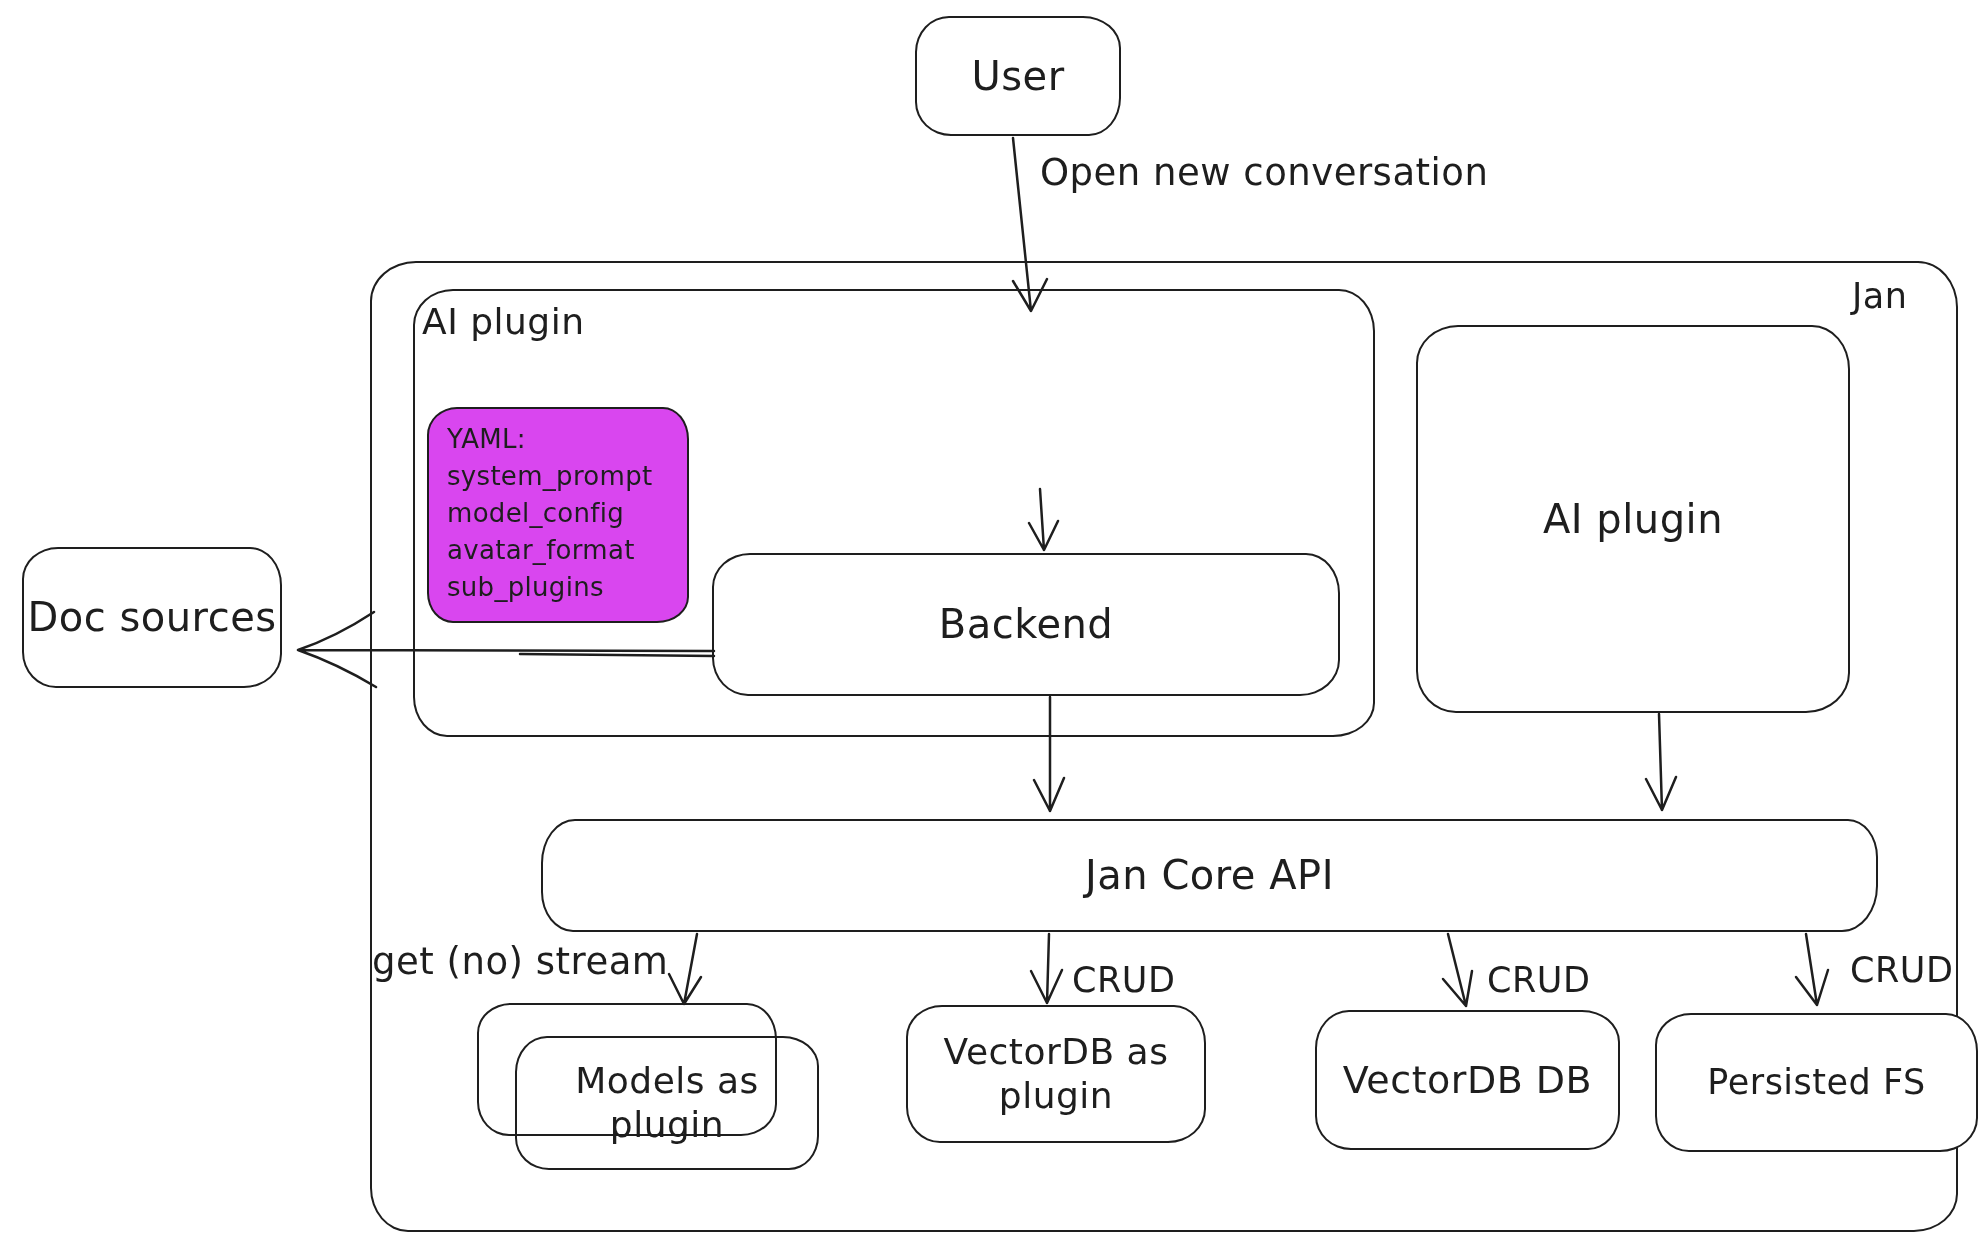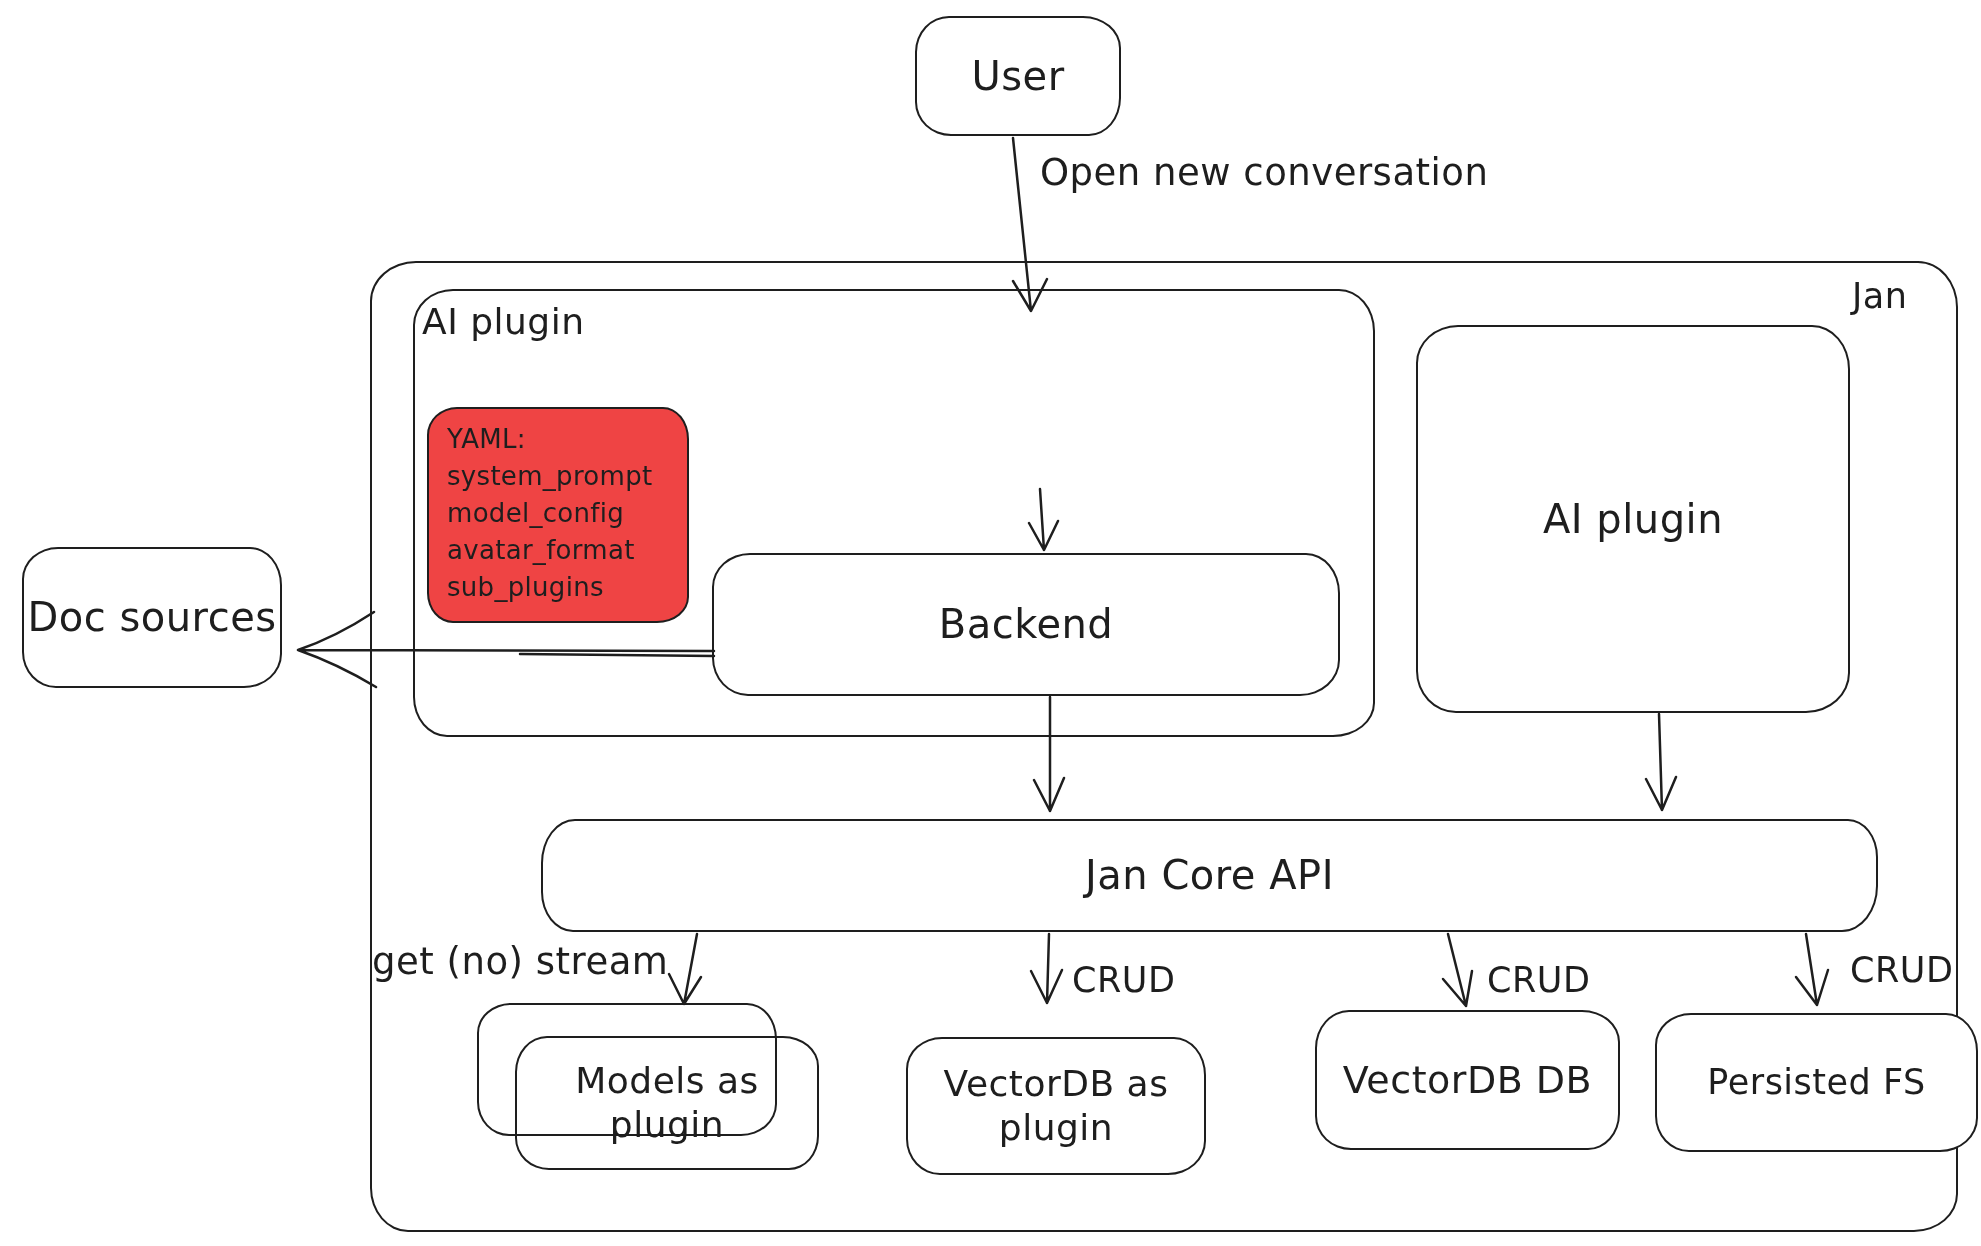--- a/index.html
+++ b/index.html
@@ -34,21 +34,21 @@
   .lbl {
     position: absolute;
     letter-spacing: 0.5px;
     white-space: nowrap;
   }
   .big   { font-size: 40px; }
   .mid   { font-size: 36px; }
   .note-box {
     position: absolute;
     border: 2.4px solid #1e1e1e;
-    background: #ef4444;
+    background: #d946ef;
     box-sizing: border-box;
     padding: 12px 14px 10px 18px;
     font-size: 26px;
     line-height: 1.42;
     letter-spacing: 0.3px;
     text-align: left;
   }
   .note-box div { white-space: nowrap; }
   svg.overlay {
     position: absolute;
@@ -103,21 +103,21 @@
   <div class="node big" style="left:541px; top:819px; width:1337px; height:113px; border-radius:34px 30px 36px 32px / 44px 38px 46px 40px;">
     <span>Jan Core API</span>
   </div>
 
   <div class="node" style="left:477px; top:1003px; width:300px; height:133px; border-radius:34px 30px 36px 32px / 30px 36px 32px 34px;"></div>
   <div class="node mid" style="left:515px; top:1036px; width:304px; height:134px; background:transparent; border-radius:32px 36px 30px 34px / 36px 30px 34px 32px;">
     <span>Models as</span>
     <span>plugin</span>
   </div>
 
-  <div class="node mid" style="left:906px; top:1005px; width:300px; height:138px; border-radius:36px 32px 38px 34px / 32px 38px 34px 36px;margin-top:32px;">
+  <div class="node mid" style="left:906px; top:1005px; width:300px; height:138px; border-radius:36px 32px 38px 34px / 32px 38px 34px 36px;">
     <span>VectorDB as</span>
     <span>plugin</span>
   </div>
 
   <div class="node big" style="left:1315px; top:1010px; width:305px; height:140px; font-size:38px; border-radius:34px 38px 32px 36px / 38px 32px 36px 34px;">
     <span>VectorDB DB</span>
   </div>
 
   <div class="node big" style="left:1655px; top:1013px; width:323px; height:139px; font-size:35px; border-radius:36px 32px 38px 34px / 32px 38px 34px 36px;">
     <span>Persisted FS</span>

